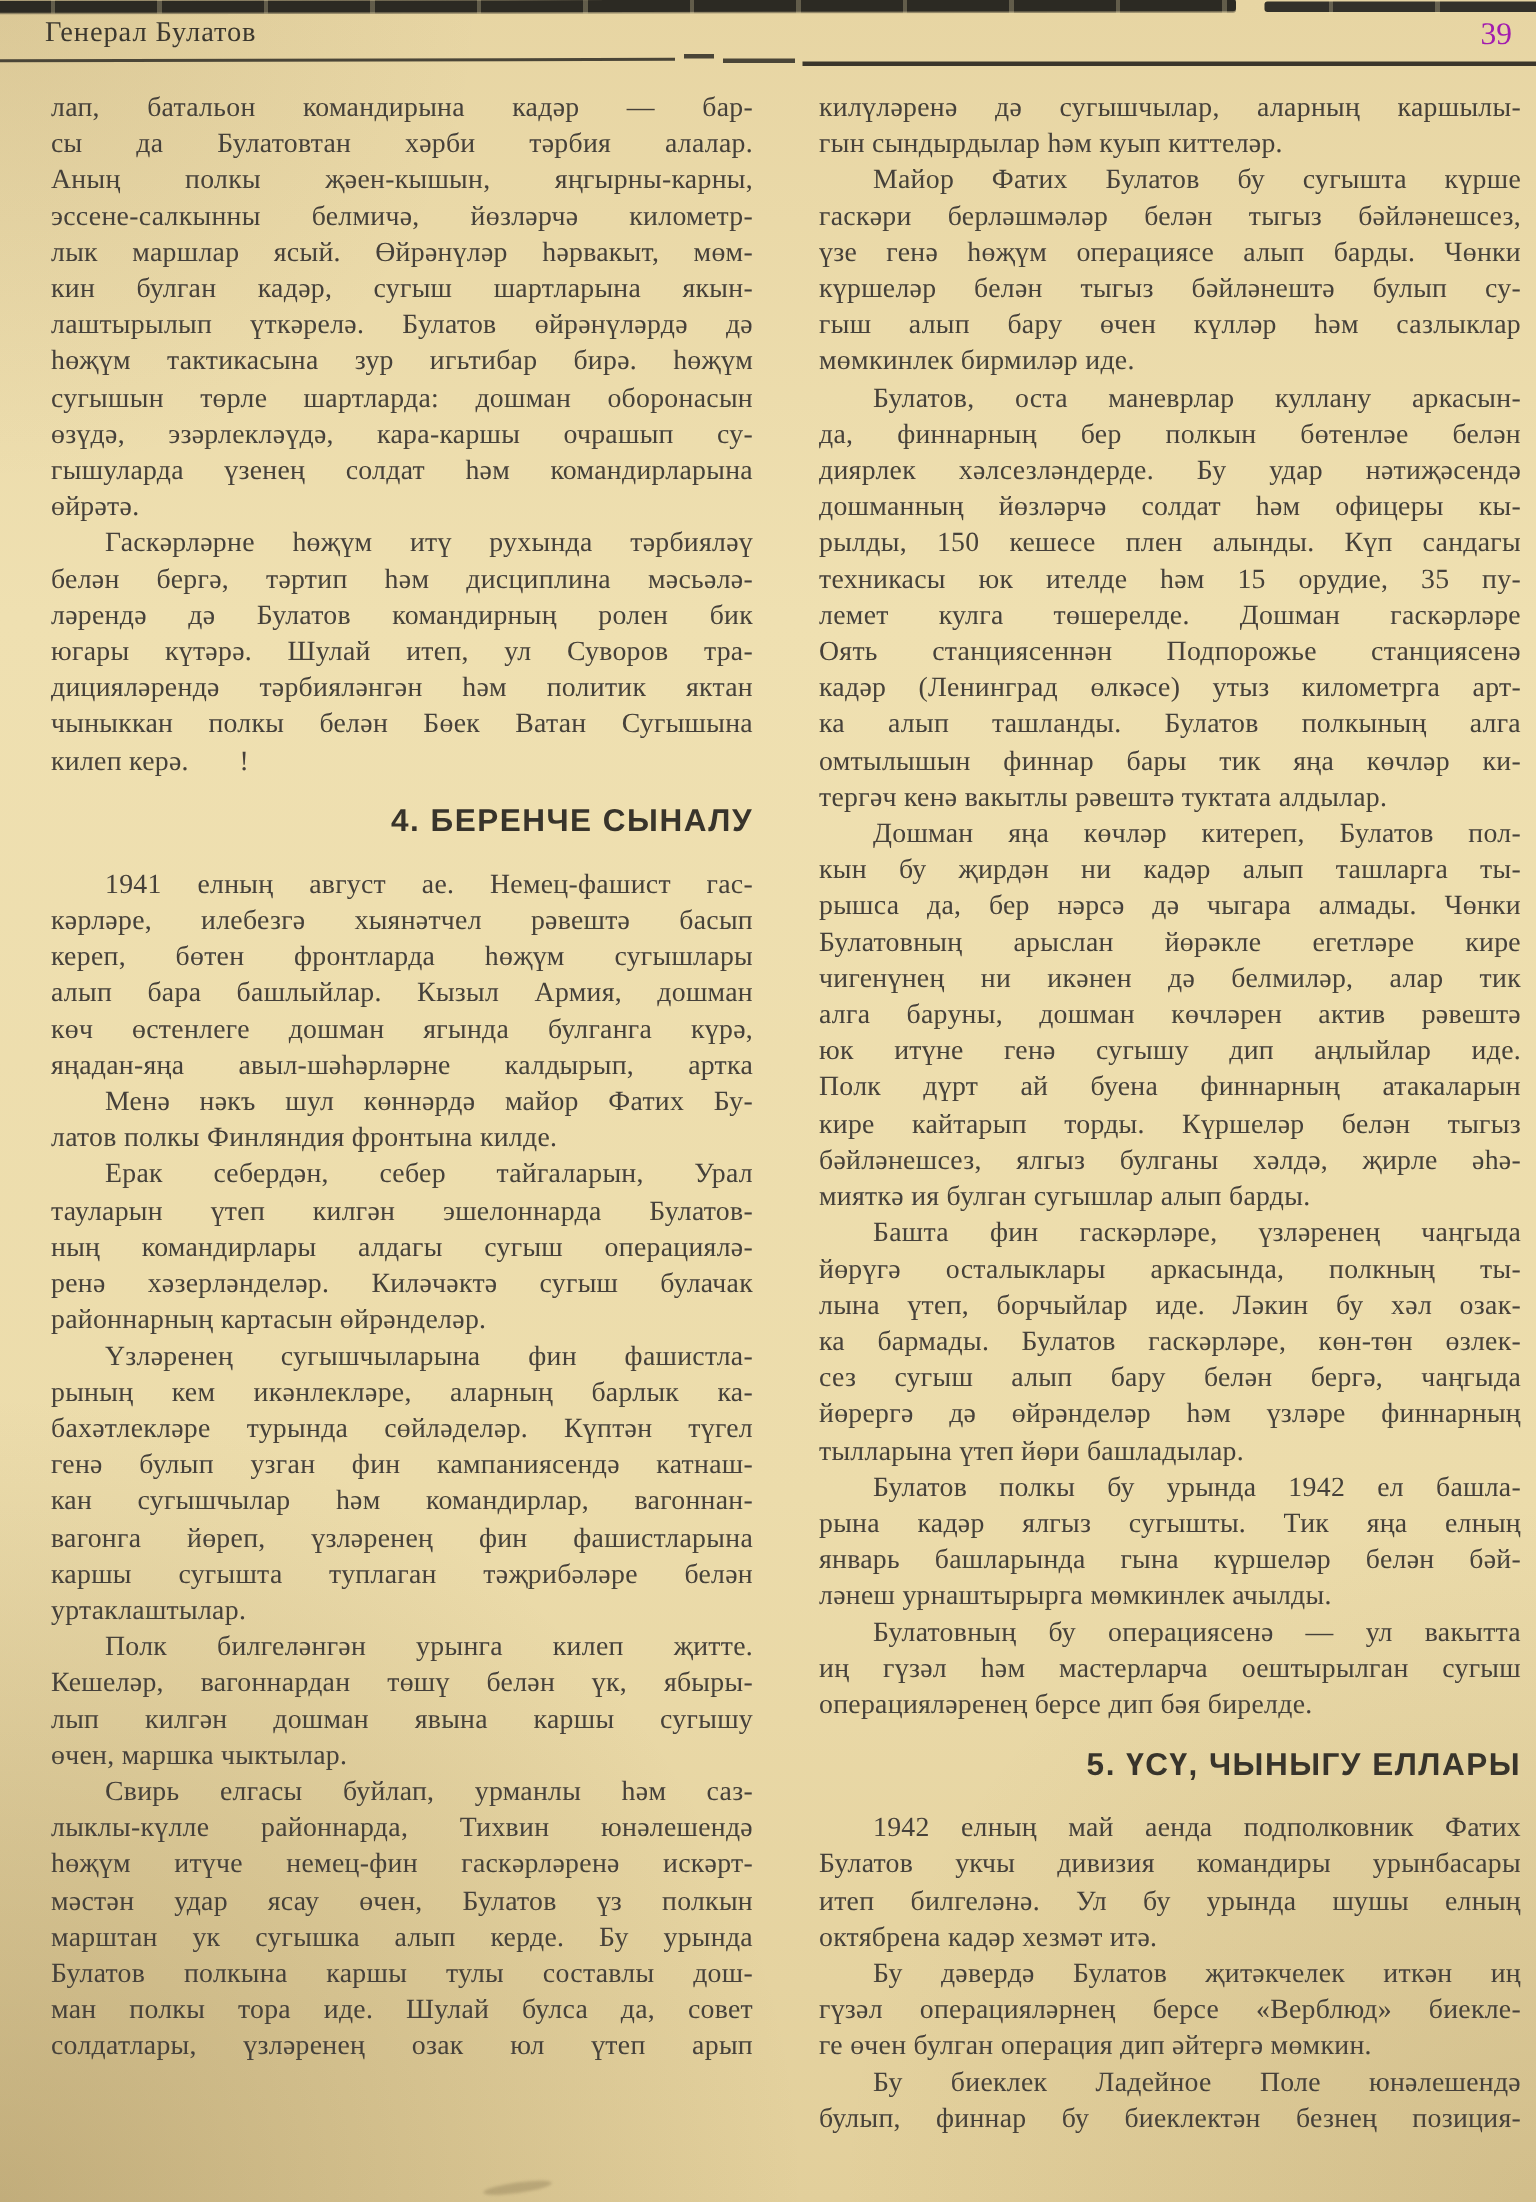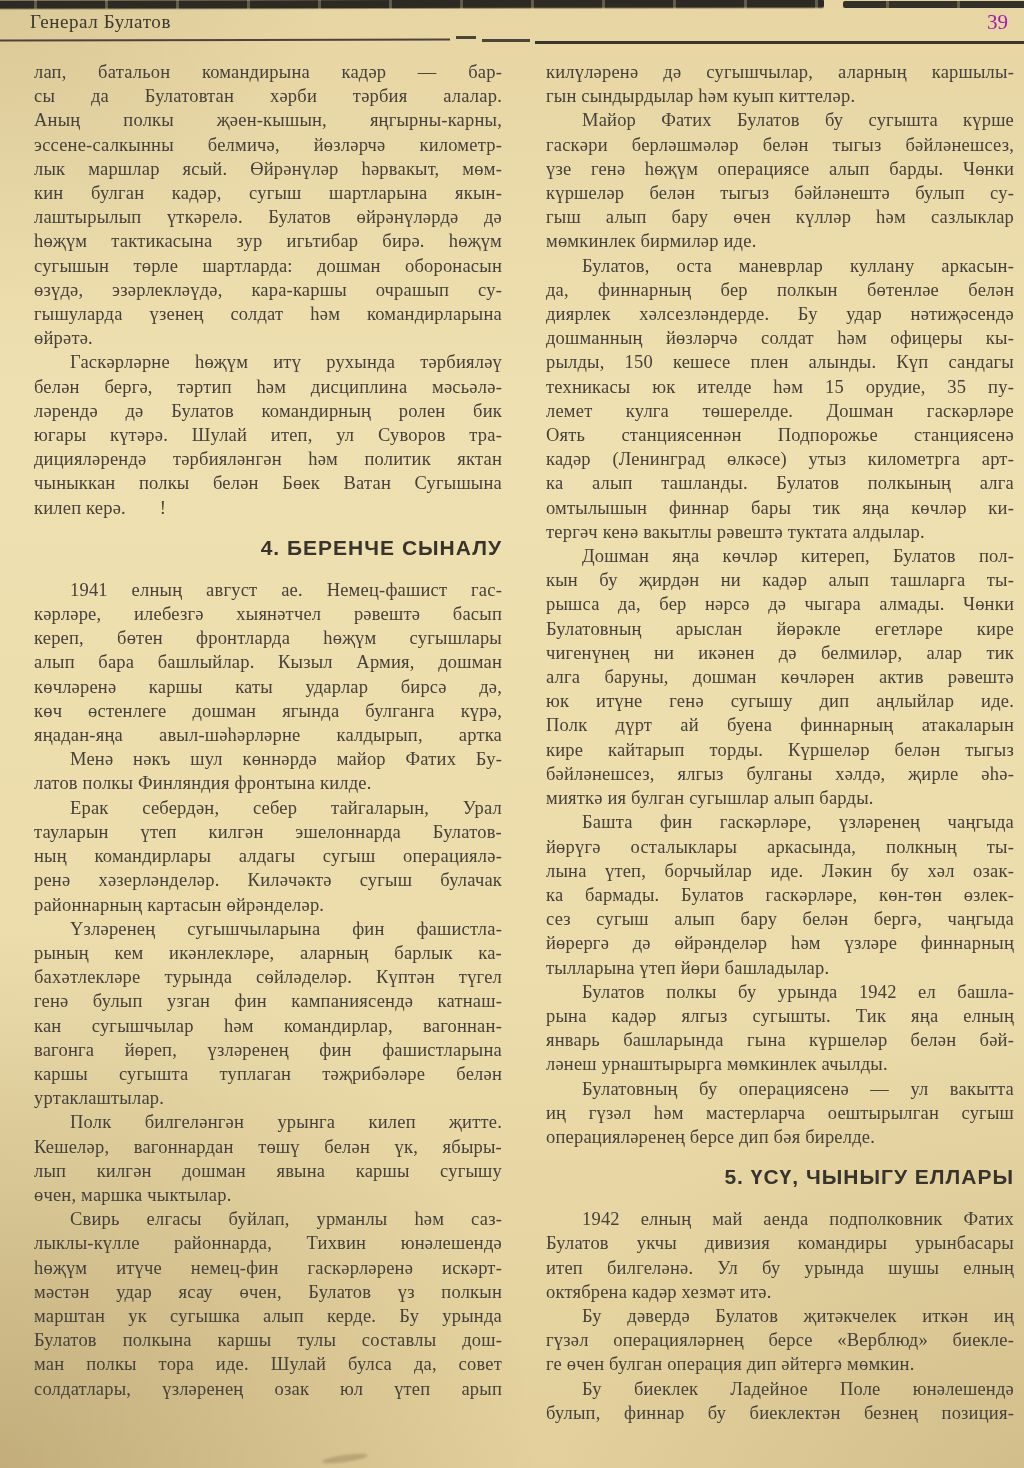--- a/index.html
+++ b/index.html
@@ -113,21 +113,20 @@
           <div class="line">дицияләрендә тәрбияләнгән һәм политик яктан</div>
           <div class="line">чыныккан полкы белән Бөек Ватан Сугышына</div>
           <div class="line last">килеп керә.&nbsp;&nbsp;&nbsp;&nbsp;&nbsp;&nbsp;&nbsp;!</div>
         </div>
         <div class="section-heading">4. БЕРЕНЧЕ СЫНАЛУ</div>
         <div class="para indent">
           <div class="line first">1941 елның август ае. Немец-фашист гас-</div>
           <div class="line">кәрләре, илебезгә хыянәтчел рәвештә басып</div>
           <div class="line">кереп, бөтен фронтларда һөҗүм сугышлары</div>
           <div class="line">алып бара башлыйлар. Кызыл Армия, дошман</div>
-          <div class="line">көчләренә каршы каты ударлар бирсә дә,</div>
           <div class="line">көч өстенлеге дошман ягында булганга күрә,</div>
           <div class="line">яңадан-яңа авыл-шәһәрләрне калдырып, артка</div>
         </div>
         <div class="para indent">
           <div class="line first">Менә нәкъ шул көннәрдә майор Фатих Бу-</div>
           <div class="line last">латов полкы Финляндия фронтына килде.</div>
         </div>
         <div class="para indent">
           <div class="line first">Ерак себердән, себер тайгаларын, Урал</div>
           <div class="line">тауларын үтеп килгән эшелоннарда Булатов-</div>

